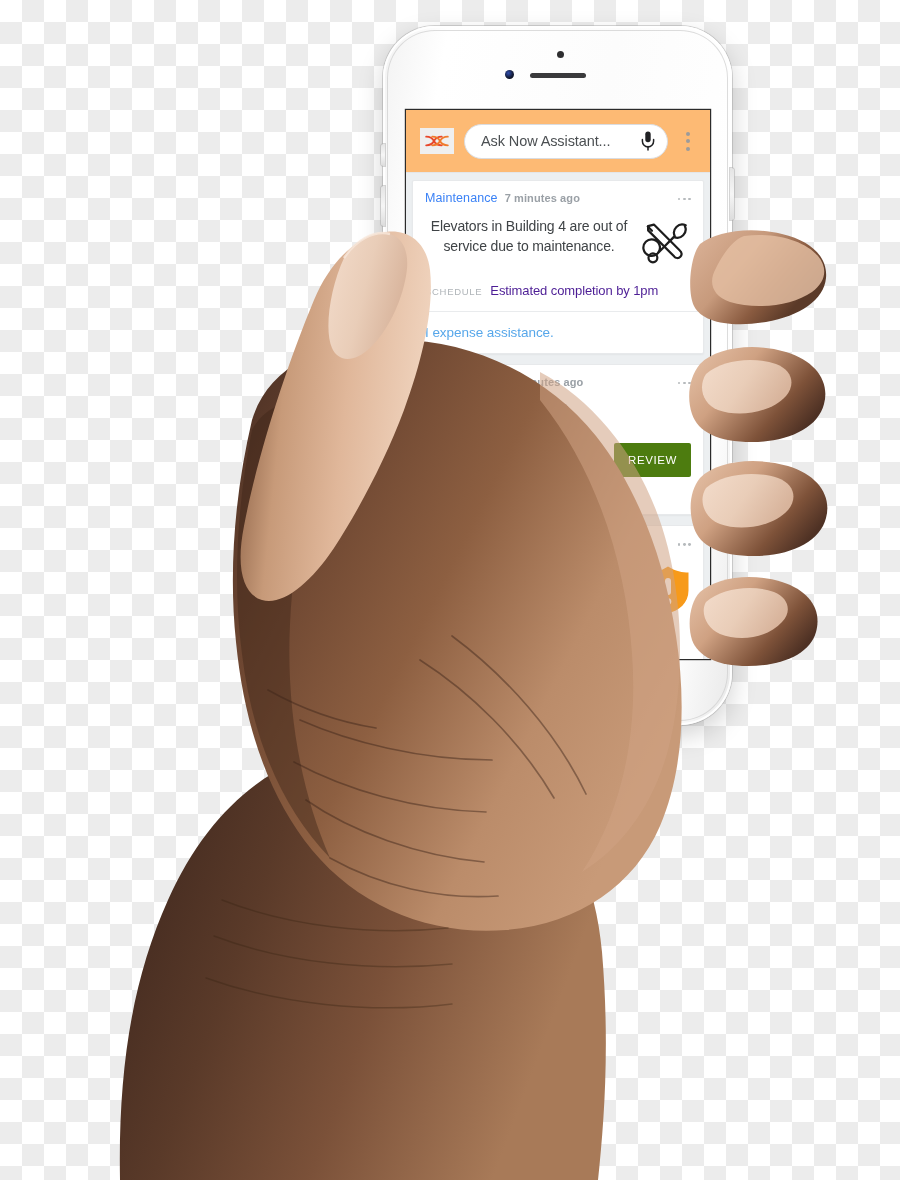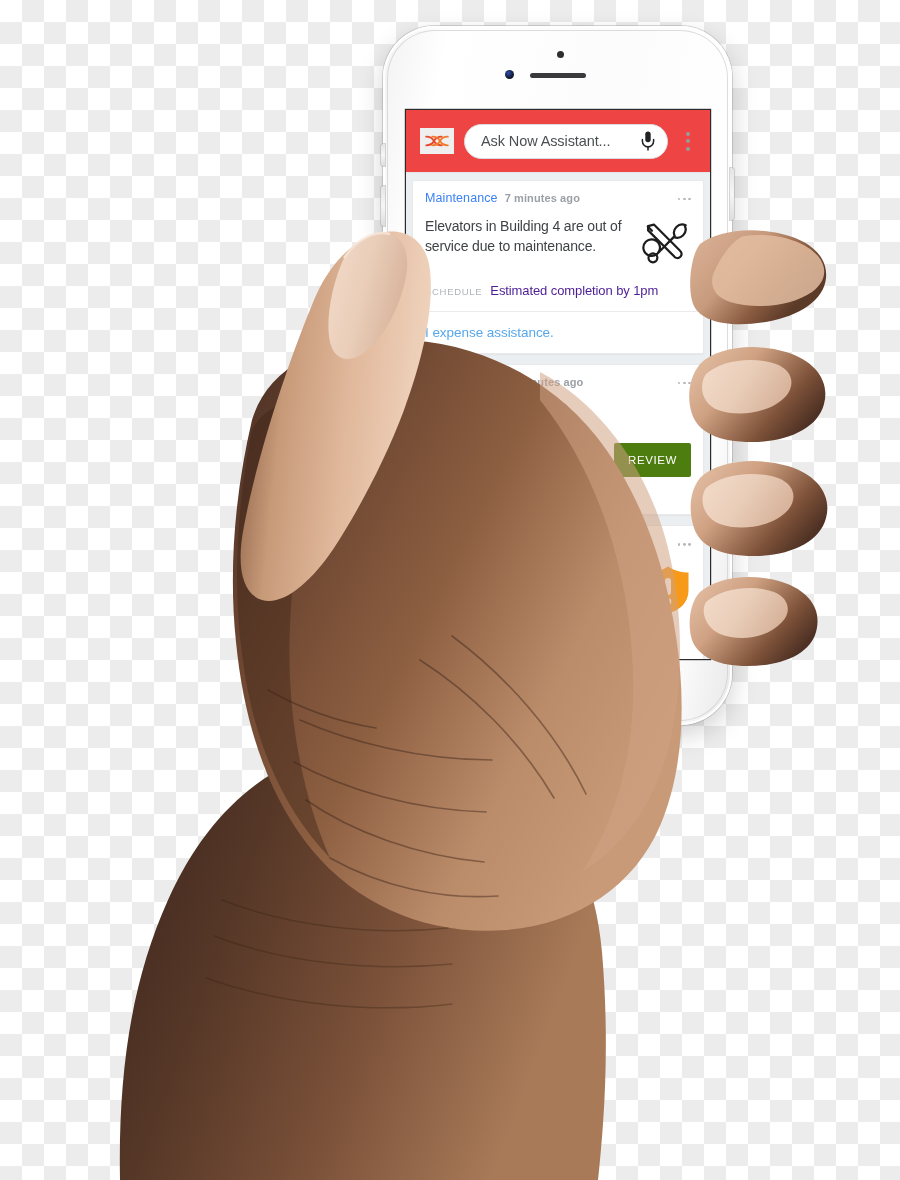--- a/index.html
+++ b/index.html
@@ -117,21 +117,21 @@
     width: 304px;
     height: 549px;
     overflow: hidden;
     background: #eceff1;
     box-shadow: 0 0 0 1.2px #2b2b2b;
   }
 
   
   .app-header {
     height: 63px;
-    background: #ef4444;
+    background: #fdba74;
     display: flex;
     align-items: center;
     padding: 0 12px 0 14px;
     gap: 10px;
     border-bottom: 1px solid #e4e6e8;
   }
   .brand-logo {
     width: 34px; height: 26px;
     background: #efefef;
     flex: 0 0 auto;
@@ -227,20 +227,21 @@
     align-items: flex-start;
     padding: 10px 12px 0 12px;
     gap: 8px;
   }
   .maint-text {
     flex: 1 1 auto;
     font-size: 14px;
     line-height: 1.42;
     color: #3f4346;
     letter-spacing: -0.15px;
+    text-align: center;
   }
   .tools-icon { flex: 0 0 auto; width: 50px; height: 50px; margin-top: 2px; }
   .schedule-row {
     display: flex;
     align-items: baseline;
     gap: 8px;
     padding: 14px 12px 13px 12px;
   }
   .schedule-label {
     font-size: 9.5px;

